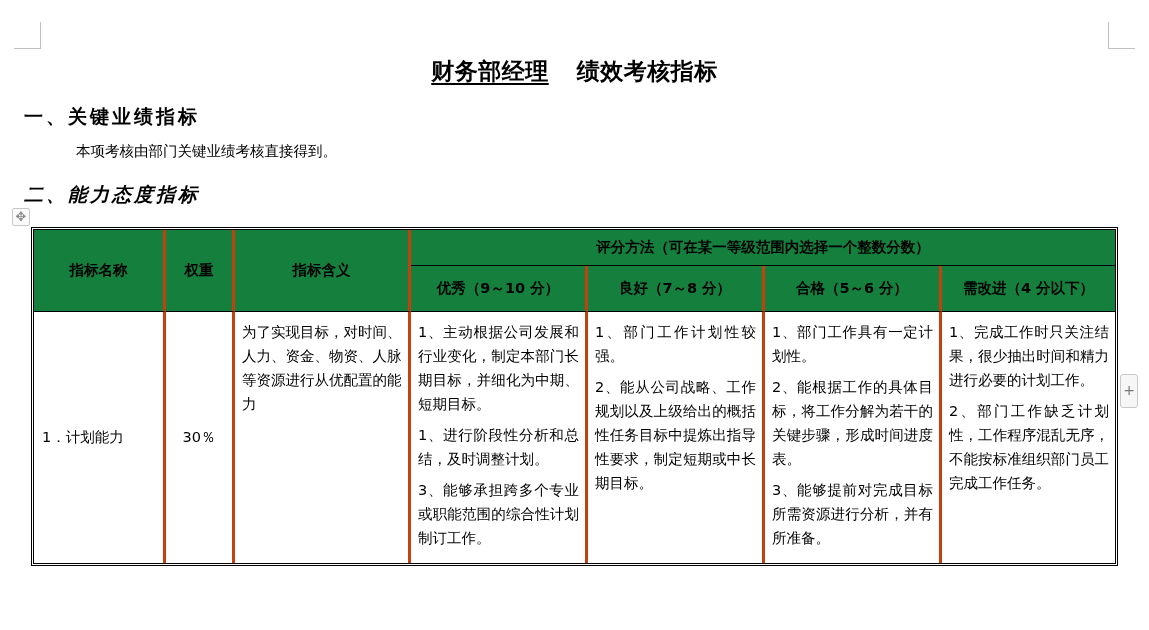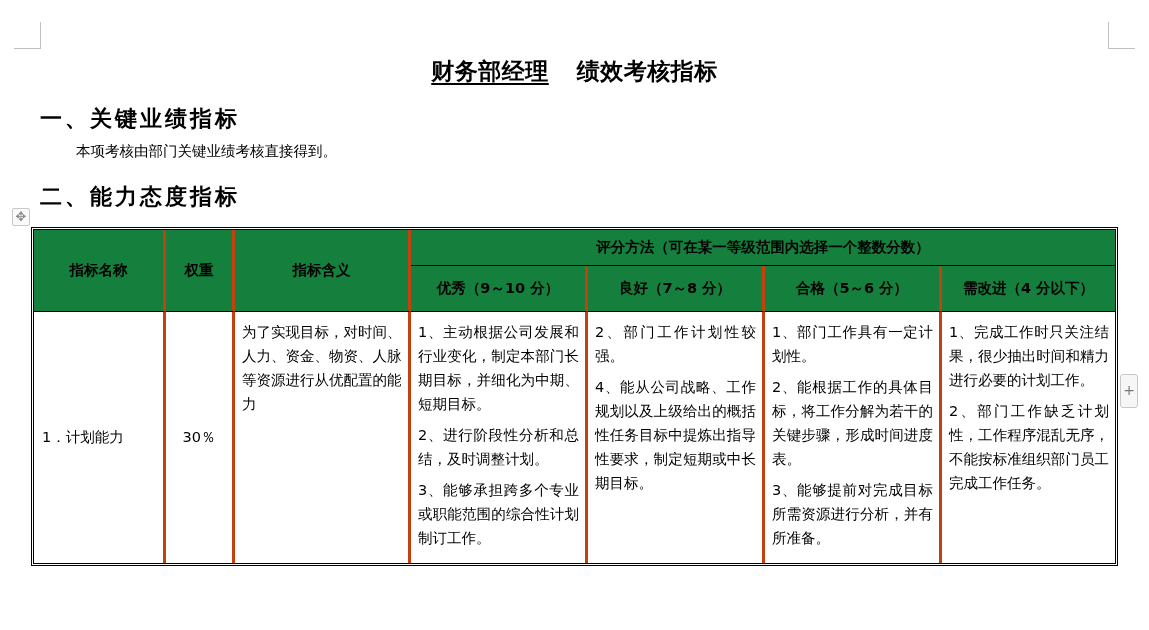--- a/index.html
+++ b/index.html
@@ -19,24 +19,24 @@
   .doc-title {
     position: absolute; left: 0; width: 1149px; top: 56px;
     text-align: center; font-size: 23px; font-weight: bold;
     font-family: "DejaVu Serif", "Liberation Serif", serif;
     letter-spacing: 0.5px;
   }
   .doc-title .u { text-decoration: underline; text-underline-offset: 4px; }
   .doc-title .gap { display: inline-block; width: 28px; }
 
   .h1 {
-    position: absolute; left: 40px; font-size: 22px; font-weight: bold; letter-spacing: 3px;
+    position: absolute; left: 24px; font-size: 19px; font-weight: bold; letter-spacing: 3px;
   }
   .h1-a { top: 104px; }
-  .h1-b { top: 182px; }
+  .h1-b { top: 182px; font-style: italic; }
   .para { position: absolute; left: 76px; top: 142px; font-size: 14.5px; }
 
   .table-handle {
     position: absolute; left: 12px; top: 208px; width: 16px; height: 16px;
     border: 1px solid #c8c8c8; border-radius: 2px; background: #fafafa;
     font-size: 13px; line-height: 15px; text-align: center; color: #888;
   }
   .row-add {
     position: absolute; left: 1120px; top: 374px; width: 16px; height: 32px;
     border: 1px solid #c8c8c8; border-radius: 3px; background: #f6f6f6;
@@ -104,26 +104,26 @@
       <td class="hdr">良好（7～8 分）</td>
       <td class="hdr">合格（5～6 分）</td>
       <td class="hdr">需改进（4 分以下）</td>
     </tr>
     <tr>
       <td class="name-cell">1．计划能力</td>
       <td class="center">30％</td>
       <td class="body-cell meaning">为了实现目标，对时间、人力、资金、物资、人脉等资源进行从优配置的能力</td>
       <td class="body-cell">
         <div class="item">1、主动根据公司发展和行业变化，制定本部门长期目标，并细化为中期、短期目标。</div>
-        <div class="item">2、进行阶段性分析和总结，及时调整计划。</div>
+        <div class="item">1、进行阶段性分析和总结，及时调整计划。</div>
         <div class="item">3、能够承担跨多个专业或职能范围的综合性计划制订工作。</div>
       </td>
       <td class="body-cell">
-        <div class="item">2、部门工作计划性较强。</div>
-        <div class="item">4、能从公司战略、工作规划以及上级给出的概括性任务目标中提炼出指导性要求，制定短期或中长期目标。</div>
+        <div class="item">1、部门工作计划性较强。</div>
+        <div class="item">2、能从公司战略、工作规划以及上级给出的概括性任务目标中提炼出指导性要求，制定短期或中长期目标。</div>
       </td>
       <td class="body-cell">
         <div class="item">1、部门工作具有一定计划性。</div>
         <div class="item">2、能根据工作的具体目标，将工作分解为若干的关键步骤，形成时间进度表。</div>
         <div class="item">3、能够提前对完成目标所需资源进行分析，并有所准备。</div>
       </td>
       <td class="body-cell">
         <div class="item">1、完成工作时只关注结果，很少抽出时间和精力进行必要的计划工作。</div>
         <div class="item">2、部门工作缺乏计划性，工作程序混乱无序，不能按标准组织部门员工完成工作任务。</div>
       </td>

